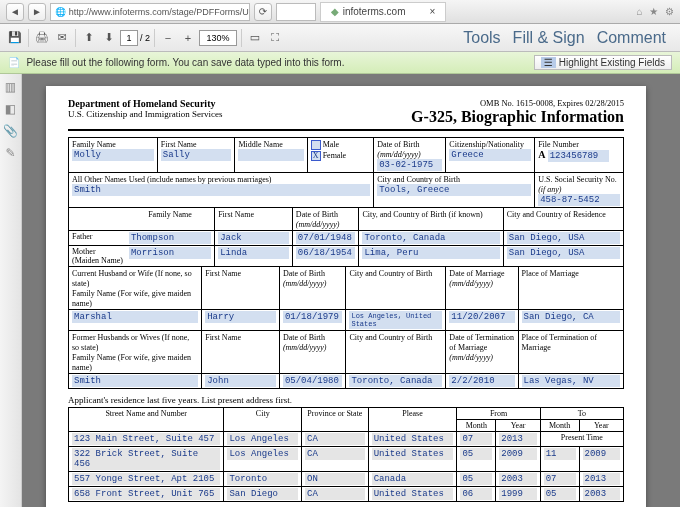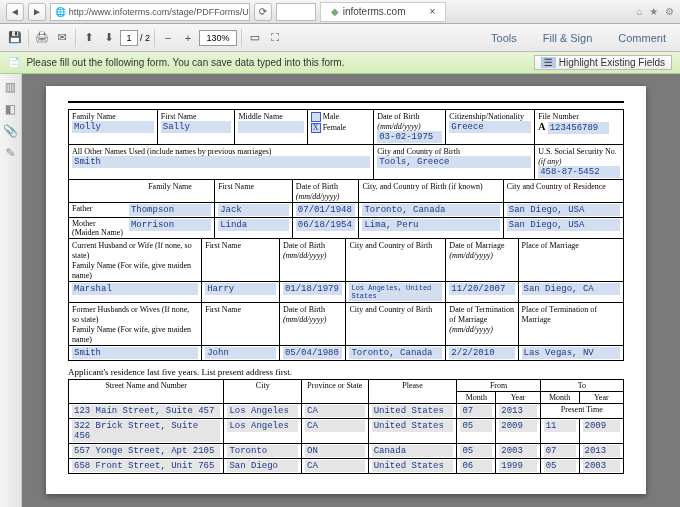--- a/index.html
+++ b/index.html
@@ -10,21 +10,21 @@
 .url-box { flex: 0 0 200px; height: 18px; border: 1px solid #bbb; background: #fff; padding: 0 4px; display: flex; align-items: center; color: #555; font-size: 9px; overflow: hidden; white-space: nowrap; }
 .search-box { flex: 0 0 40px; height: 18px; border: 1px solid #bbb; background: #fff; }
 .tab { height: 20px; background: #fff; border: 1px solid #ccc; padding: 0 10px; display: flex; align-items: center; font-size: 10px; color: #444; gap: 4px; }
 .star-group { margin-left: auto; display: flex; gap: 2px; color: #888; }
 
 .pdf-toolbar { height: 28px; background: linear-gradient(#f7f7f7,#e8e8e8); border-bottom: 1px solid #bbb; display: flex; align-items: center; padding: 0 6px; gap: 2px; }
 .tool-ico { width: 18px; height: 18px; display: flex; align-items: center; justify-content: center; color: #555; font-size: 11px; }
 .tool-sep { width: 1px; height: 18px; background: #ccc; margin: 0 2px; }
 .page-box { width: 18px; height: 16px; border: 1px solid #999; background: #fff; text-align: center; font-size: 9px; line-height: 14px; }
 .zoom-box { width: 38px; height: 16px; border: 1px solid #999; background: #fff; text-align: center; font-size: 9px; line-height: 14px; }
-.right-links { margin-left: auto; display: flex; gap: 26px; font-size: 11px; color: #4a6a8a; padding-right: 8px; }
+.right-links { margin-left: auto; display: flex; gap: 12px; font-size: 16px; color: #4a6a8a; padding-right: 8px; }
 
 .msg-bar { height: 22px; background: linear-gradient(#e8f5d8,#d4edb8); border-bottom: 1px solid #b0c898; display: flex; align-items: center; padding: 0 8px; font-size: 10px; color: #333; }
 .hl-btn { margin-left: auto; font-size: 10px; background: linear-gradient(#fff,#eee); border: 1px solid #bbb; padding: 1px 6px; color: #333; display: flex; align-items: center; gap: 3px; }
 
 .viewer { display: flex; height: calc(507px - 24px - 28px - 22px); background: #7a7a7a; }
 .side-strip { width: 22px; background: linear-gradient(90deg,#f4f4f4,#e4e4e4); border-right: 1px solid #ccc; display: flex; flex-direction: column; align-items: center; padding-top: 6px; gap: 8px; color: #888; font-size: 12px; }
 
 .doc-area { flex: 1; overflow: auto; padding: 12px 12px 12px 24px; }
 .page { width: 600px; background: #fff; padding: 12px 22px 20px 22px; box-shadow: 0 2px 6px rgba(0,0,0,0.4); font-family: "Times New Roman", serif; font-size: 10px; color: #000; }
 
@@ -103,20 +103,30 @@
 <div class="viewer">
   <div class="side-strip">
     <span>▥</span>
     <span>◧</span>
     <span>📎</span>
     <span>✎</span>
   </div>
   <div class="doc-area">
     <div class="page">
 
+      <div class="hdr-row">
+        <div class="hdr-left">
+          <div style="font-weight:bold;">Department of Homeland Security</div>
+          <div class="sub">U.S. Citizenship and Immigration Services</div>
+        </div>
+        <div class="hdr-right">
+          <div class="omb">OMB No. 1615-0008, Expires 02/28/2015</div>
+          <div class="title-big">G-325, Biographic Information</div>
+        </div>
+      </div>
       <div class="rule-thick"></div>
 
       <table class="form">
         <tbody>
             <tr>
           <td style="width:16%"><span class="lbl">Family Name</span><span class="fld">Molly</span></td>
           <td style="width:14%"><span class="lbl">First Name</span><span class="fld">Sally</span></td>
           <td style="width:13%"><span class="lbl">Middle Name</span><span class="fld"></span></td>
           <td style="width:12%">
             <div><span class="cb"></span><span class="lbl">Male</span></div>

